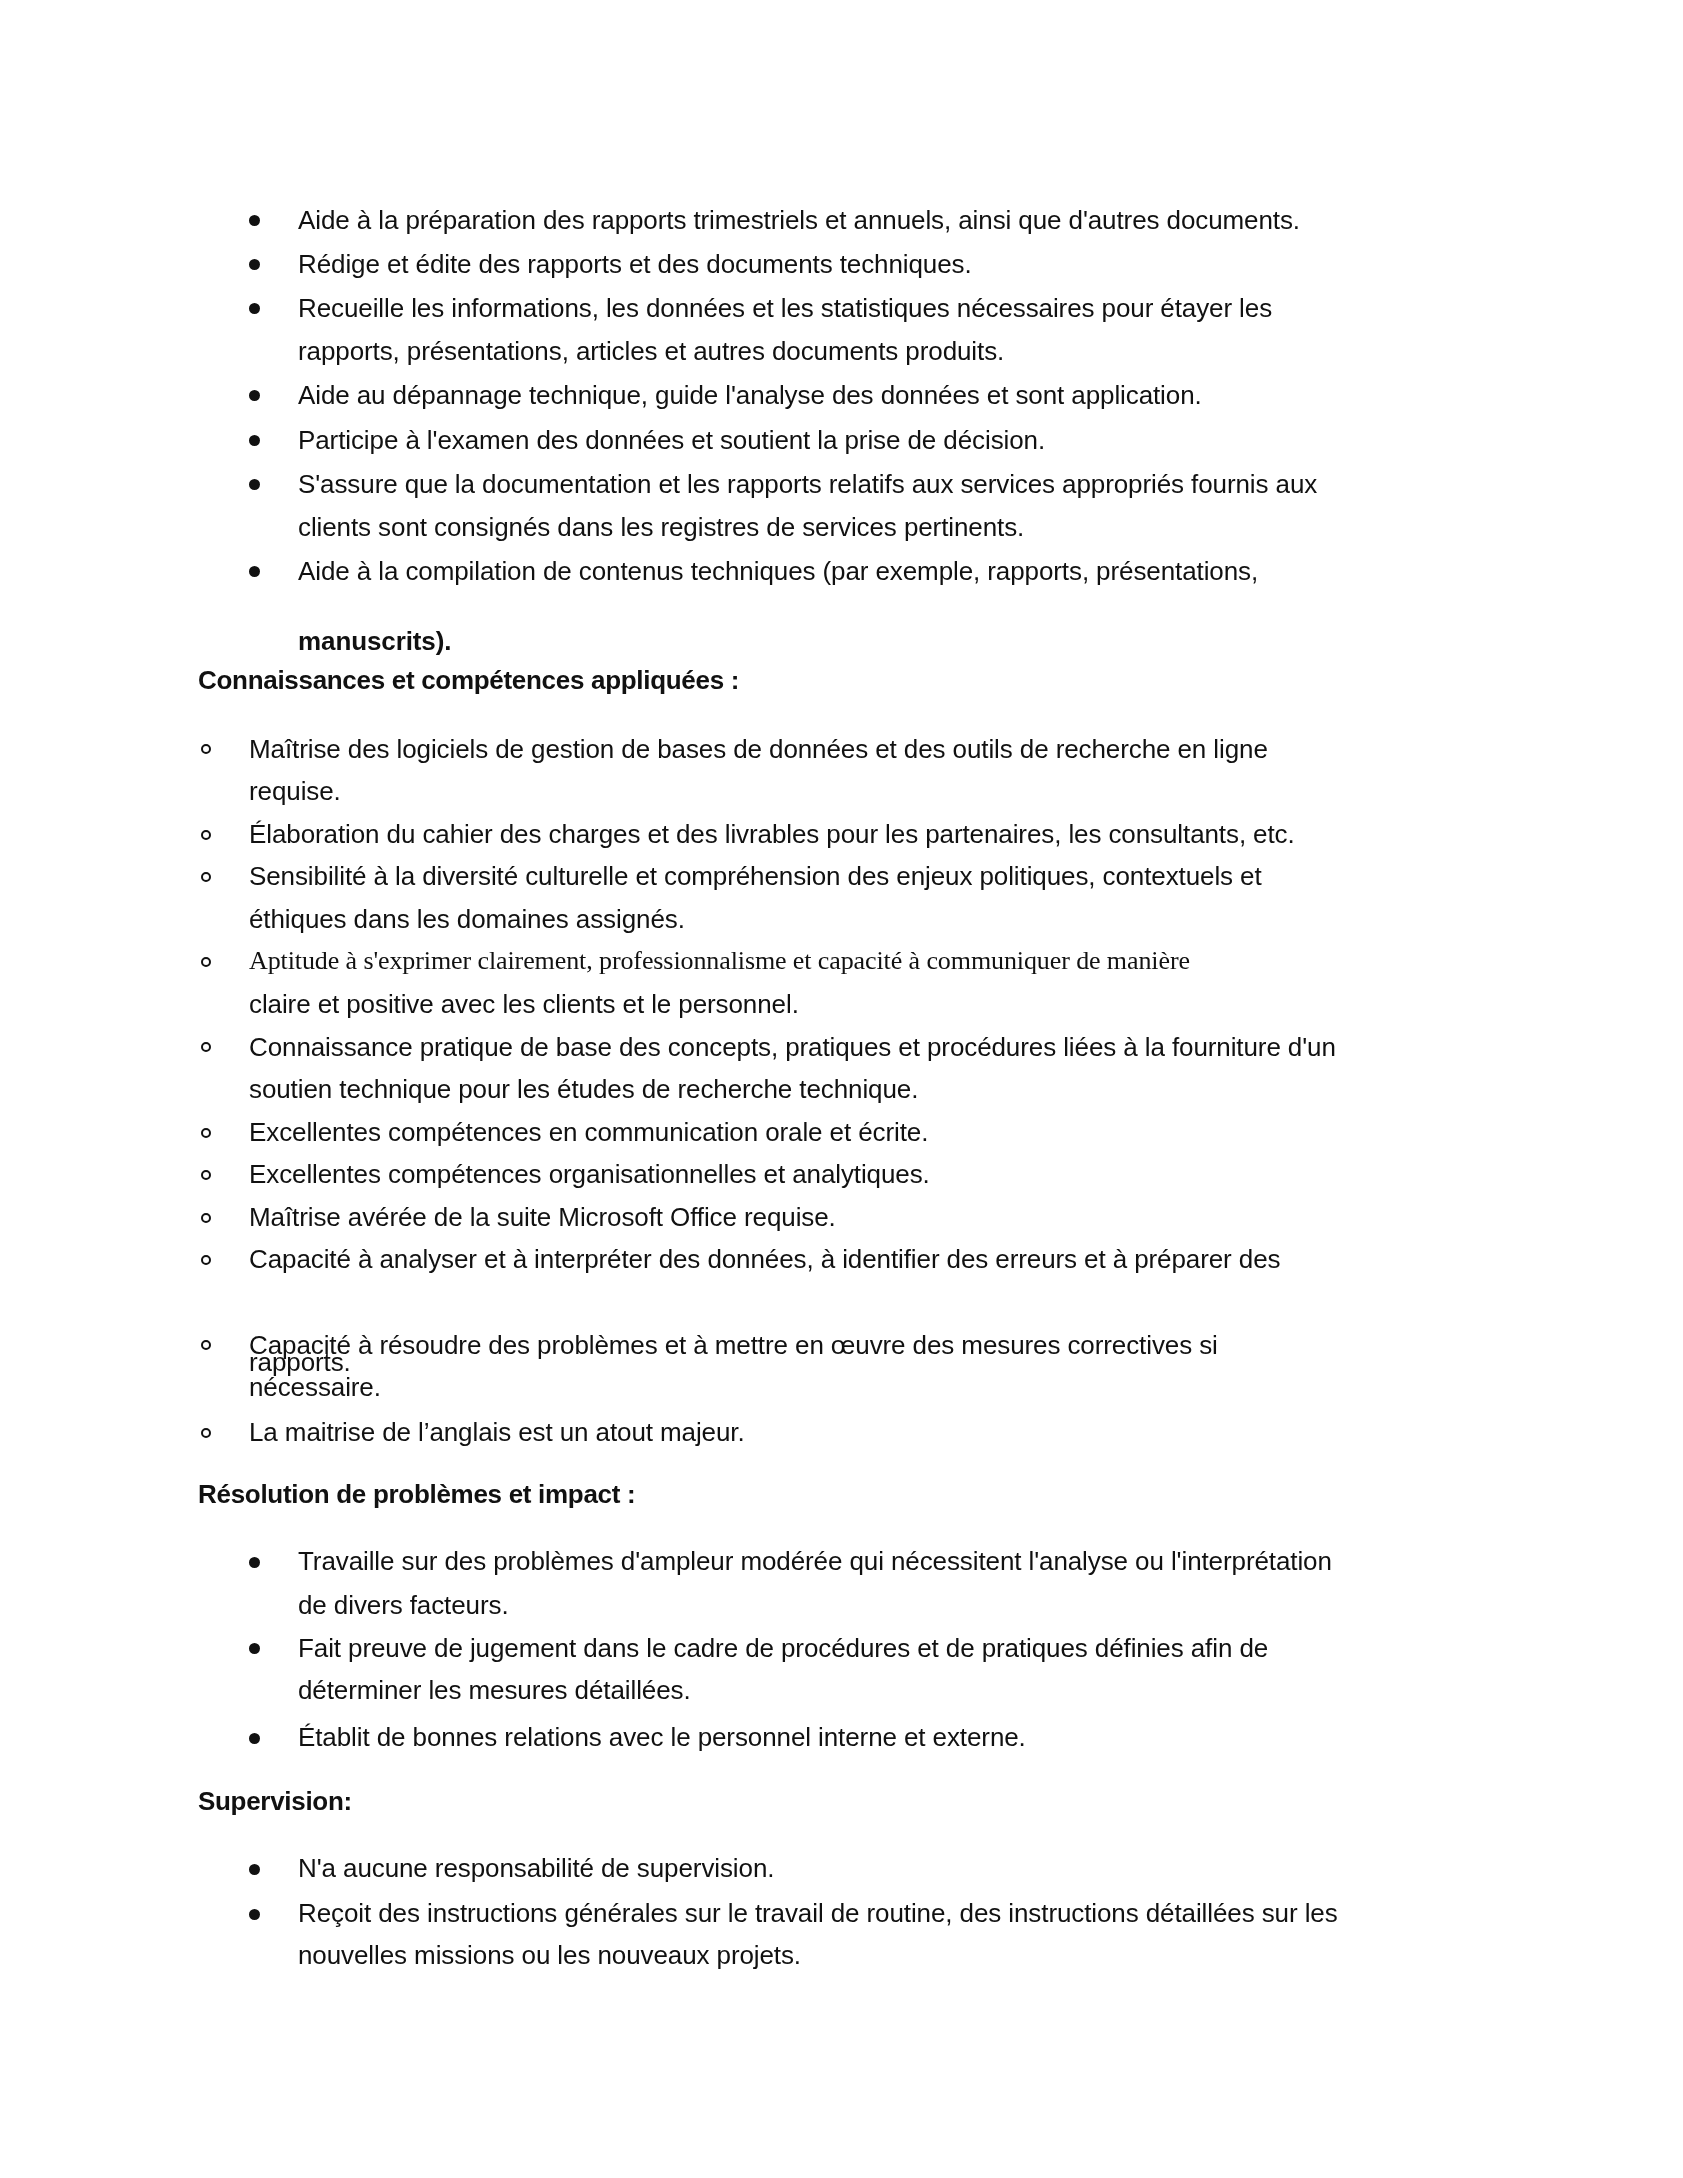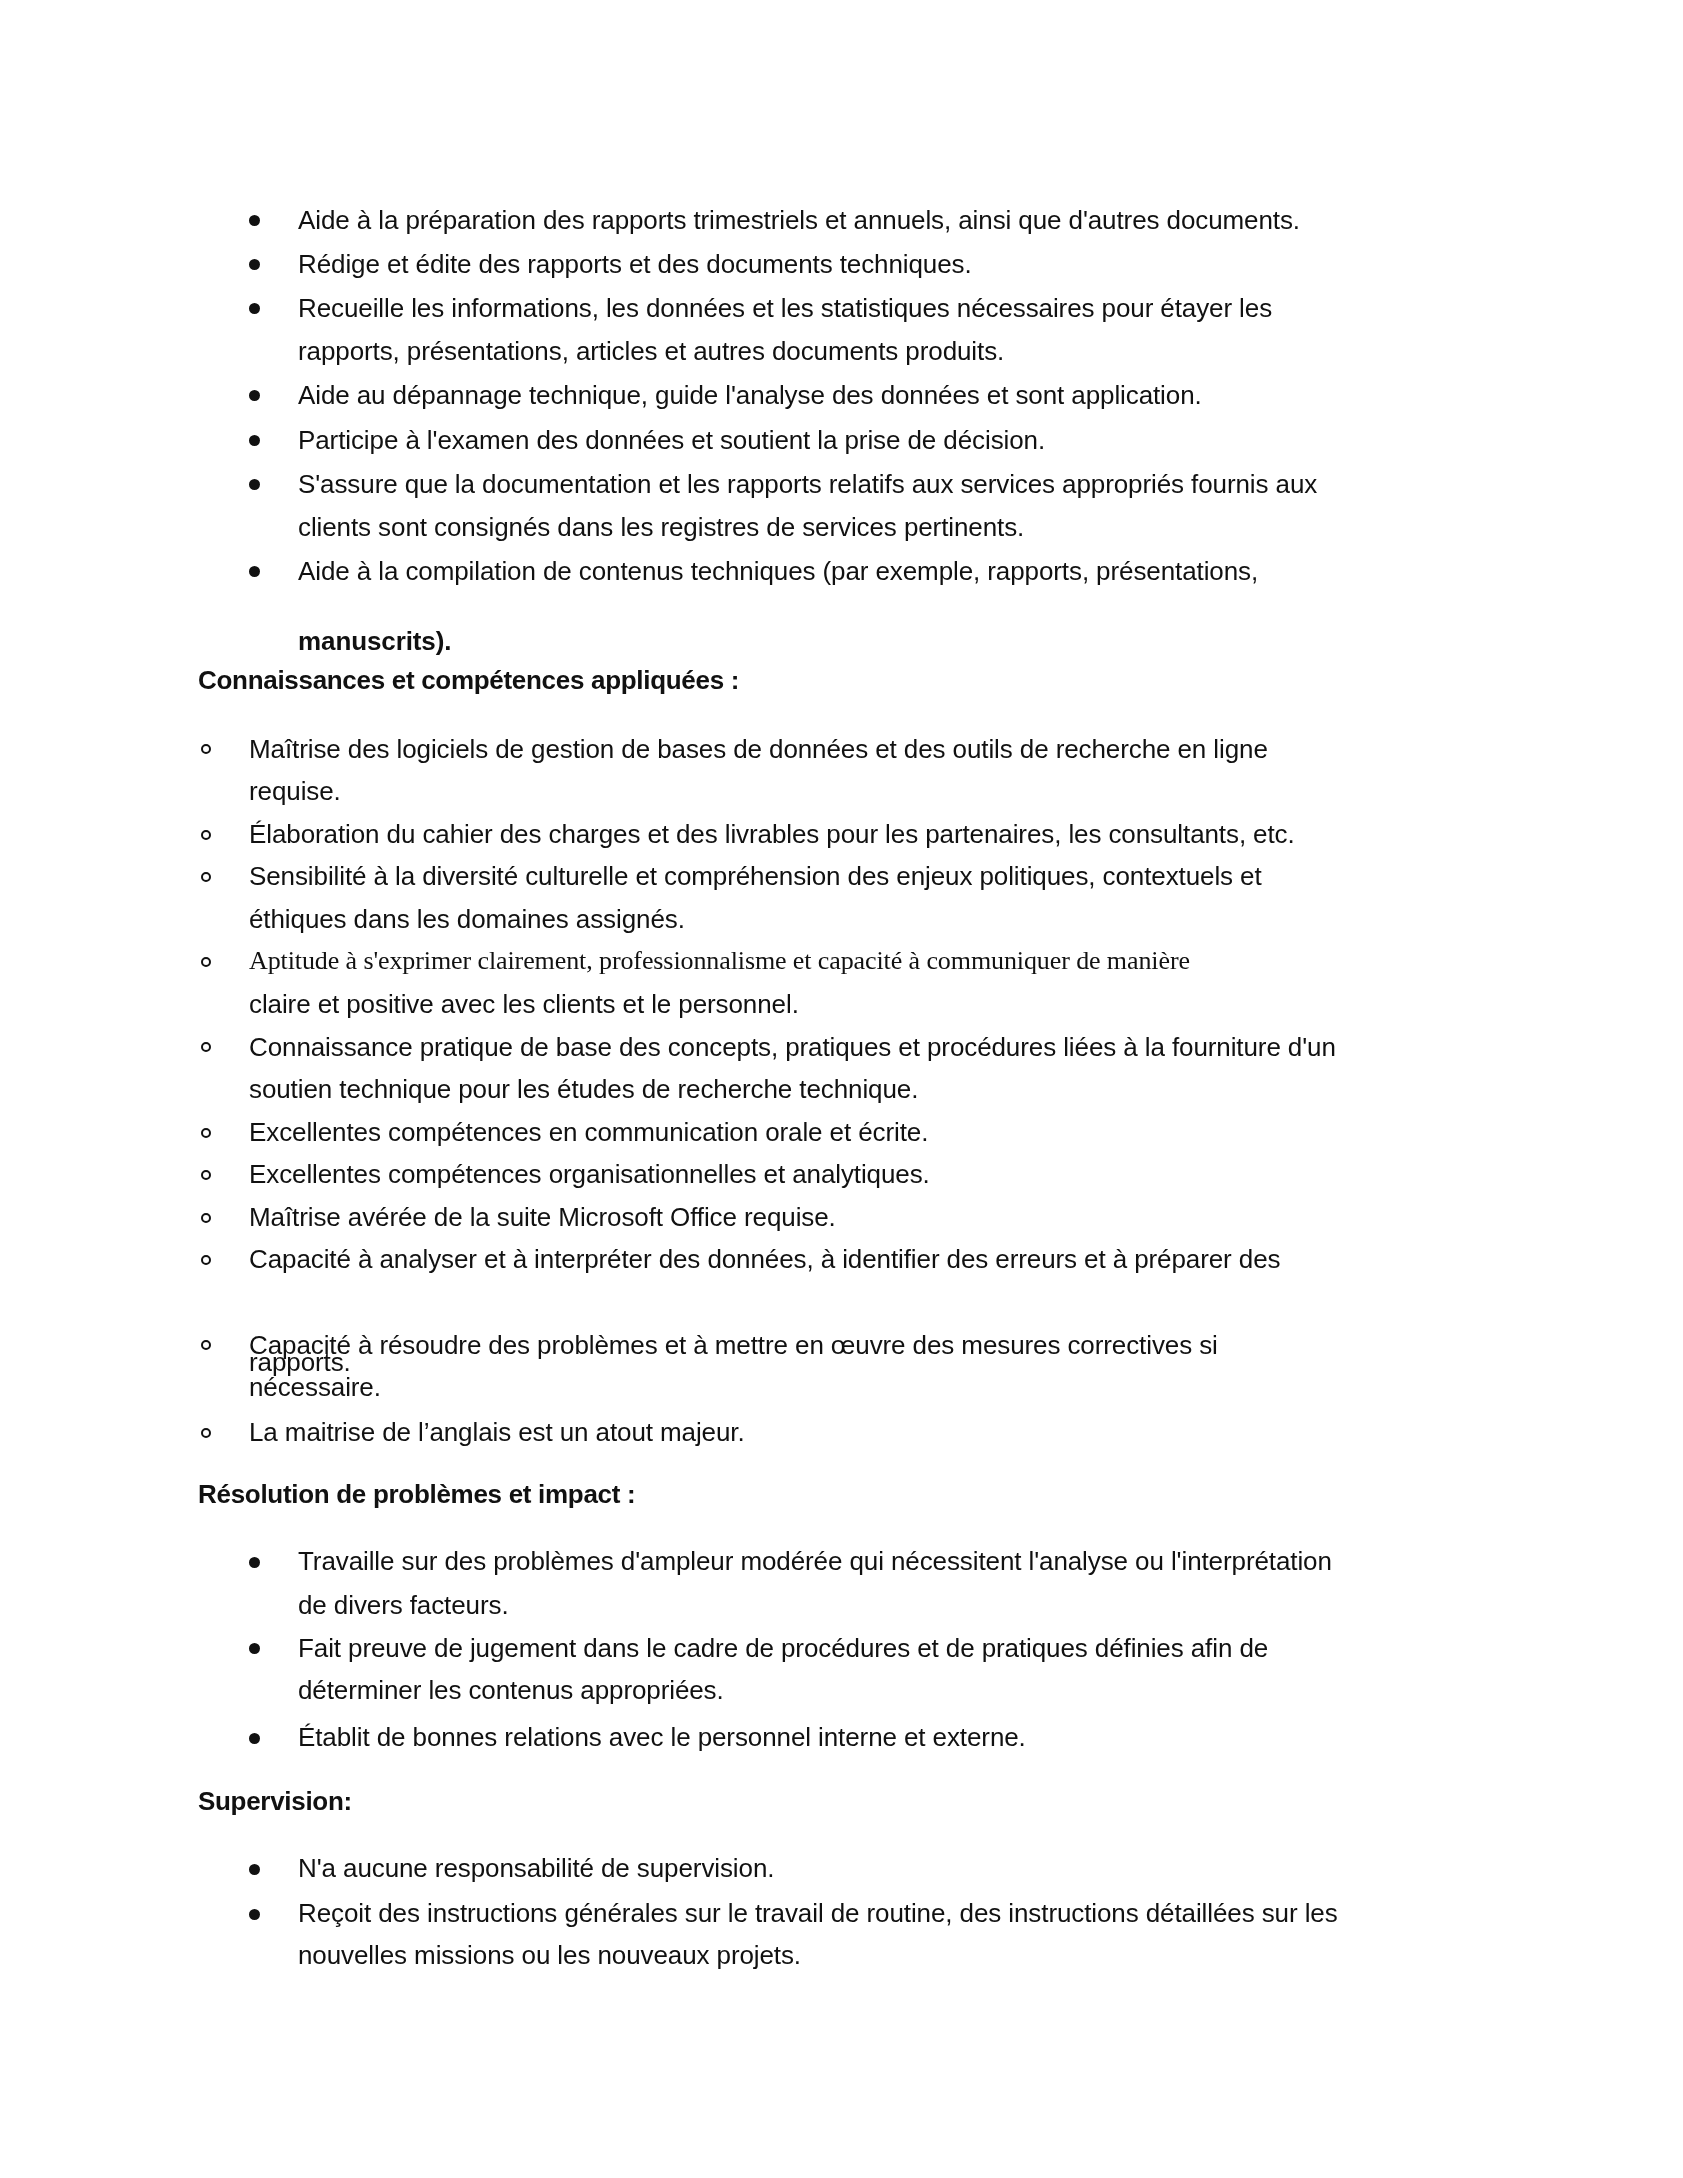--- a/index.html
+++ b/index.html
@@ -155,21 +155,21 @@
     <div class="heading" style="top:1479px;">Résolution de problèmes et impact :</div>
 
     <div class="item">
       <span class="disc" style="left:249px;top:1557px;"></span>
       <span class="line" style="left:298px;top:1546px;">Travaille sur des problèmes d'ampleur modérée qui nécessitent l'analyse ou l'interprétation</span>
       <span class="line" style="left:298px;top:1590px;">de divers facteurs.</span>
     </div>
     <div class="item">
       <span class="disc" style="left:249px;top:1643px;"></span>
       <span class="line" style="left:298px;top:1633px;">Fait preuve de jugement dans le cadre de procédures et de pratiques définies afin de</span>
-      <span class="line" style="left:298px;top:1675px;">déterminer les contenus appropriées.</span>
+      <span class="line" style="left:298px;top:1675px;">déterminer les mesures détaillées.</span>
     </div>
     <div class="item">
       <span class="disc" style="left:249px;top:1733px;"></span>
       <span class="line" style="left:298px;top:1722px;">Établit de bonnes relations avec le personnel interne et externe.</span>
     </div>
   </div>
 
   <div>
     <div class="heading" style="top:1786px;">Supervision:</div>
 

